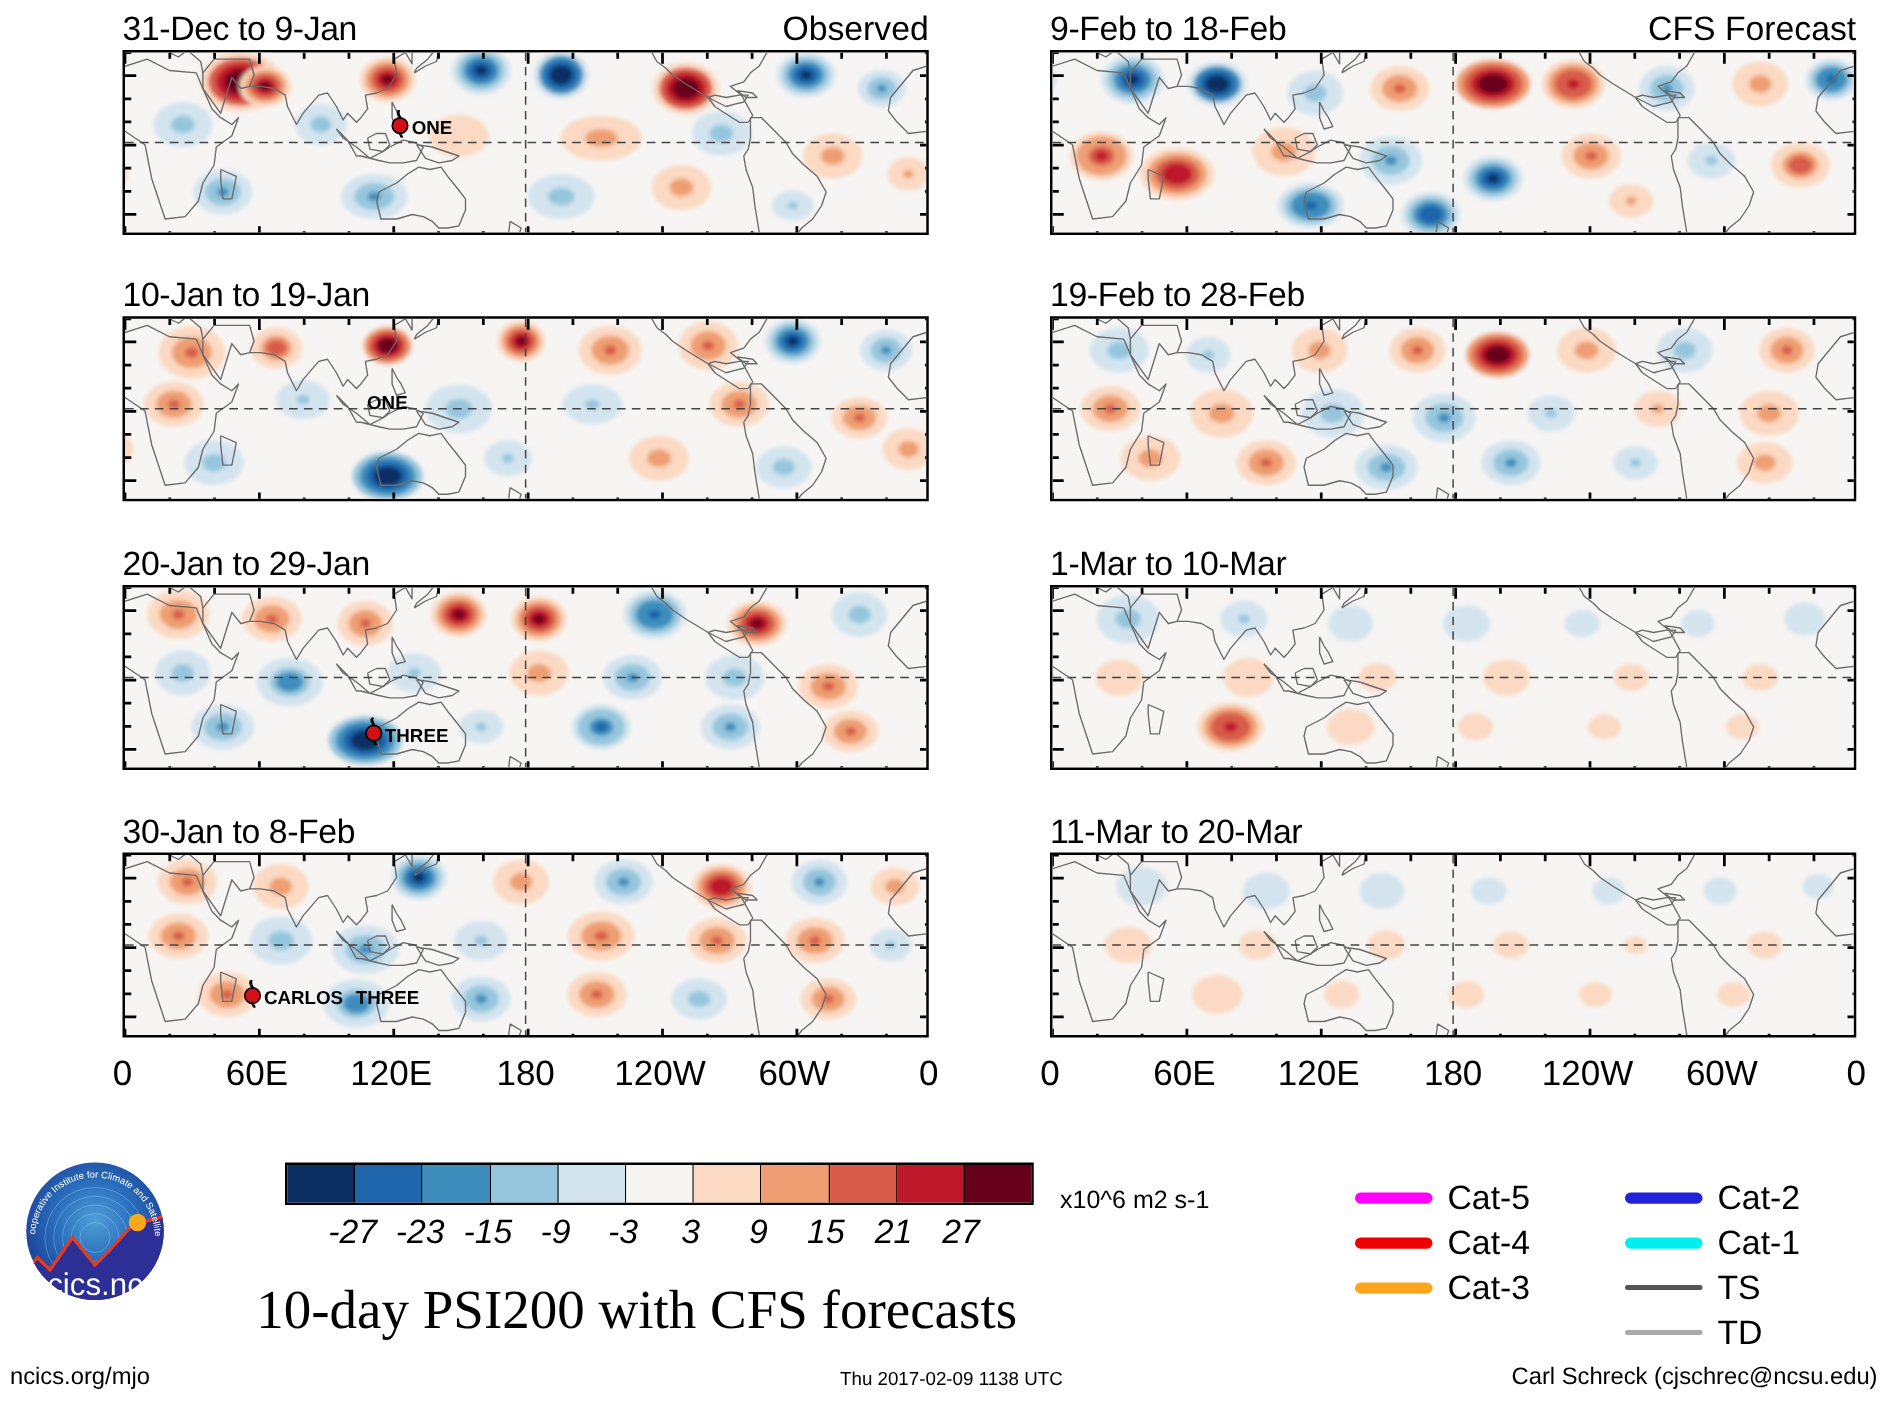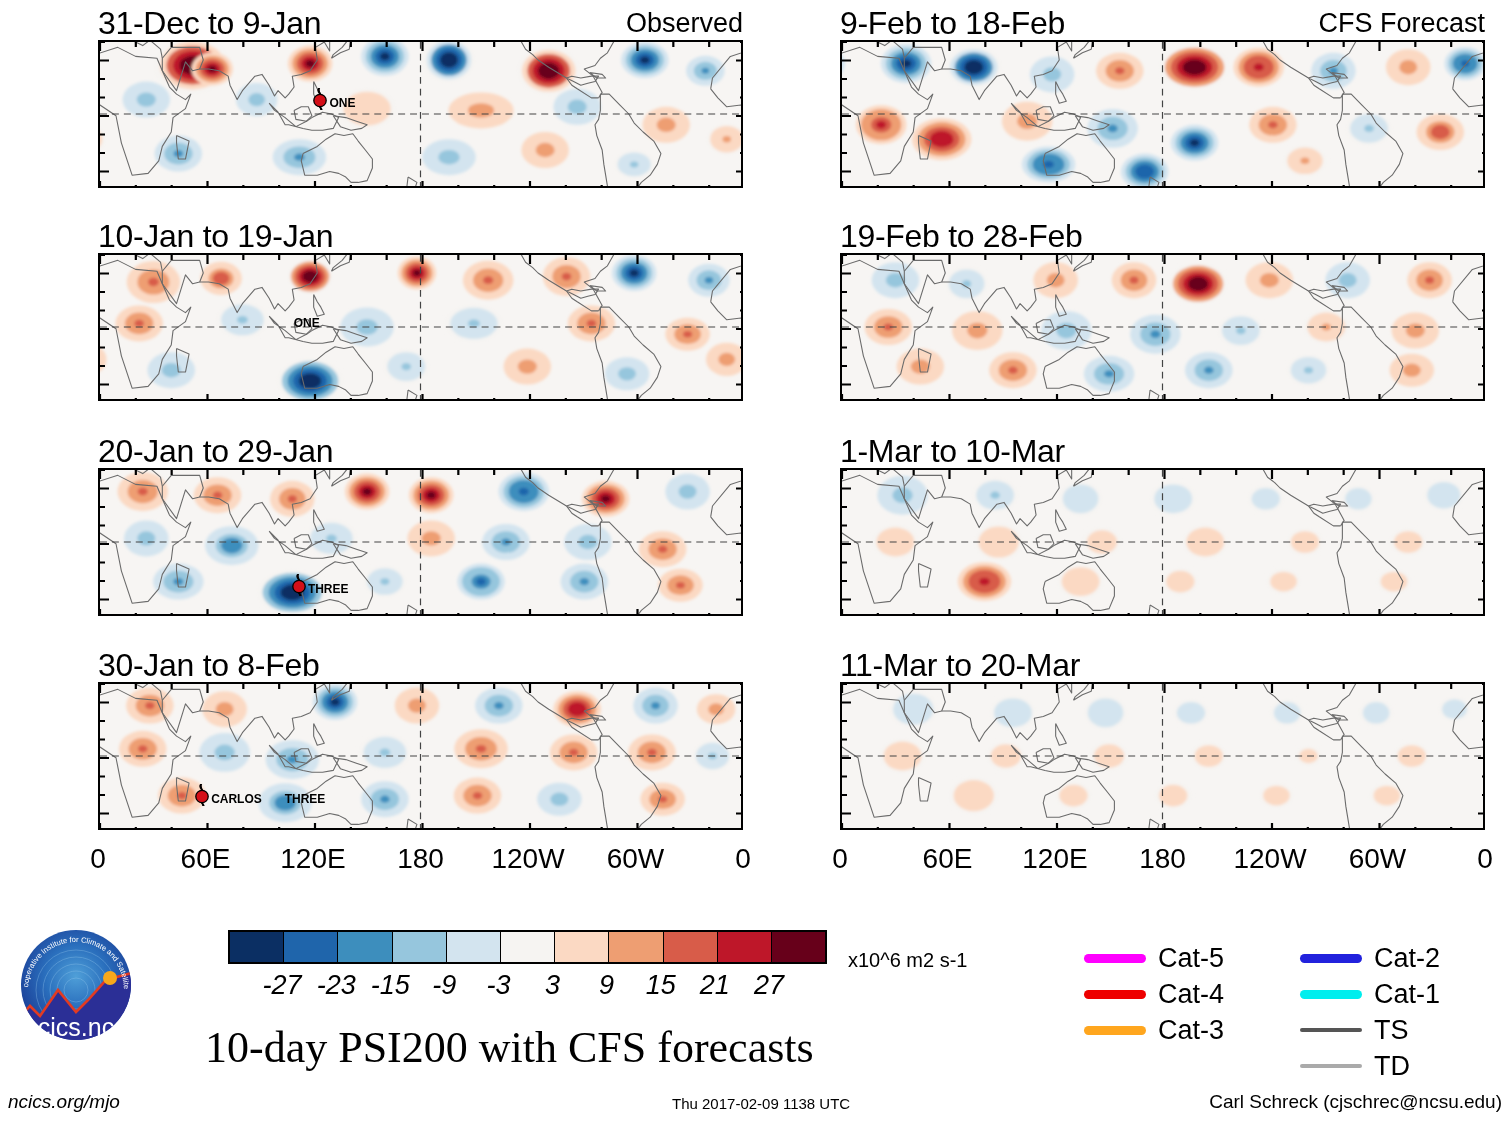--- a/index.html
+++ b/index.html
@@ -1,38 +1,38 @@
 <!DOCTYPE html>
 <html><head>
 <meta charset="utf-8">
 <style>
   html,body{margin:0;padding:0;background:#ffffff;}
   body{width:1510px;height:1121px;position:relative;overflow:hidden;
        font-family:"Liberation Sans","DejaVu Sans",sans-serif;color:#000;}
 
   
   .panel{position:absolute;}
-  .panel-title{position:absolute;left:0;top:0;font-size:32px;letter-spacing:-0.3px;
+  .panel-title{position:absolute;left:0;top:0;font-size:27px;letter-spacing:-0.3px;
                white-space:nowrap;line-height:30px;}
   .panel-corner{position:absolute;right:0;top:0;font-size:27px;white-space:nowrap;line-height:30px;}
 
   .map-box{position:absolute;border:2.5px solid #000;box-sizing:border-box;
            background:#f7f5f3;overflow:hidden;}
   .map-svg{position:absolute;left:0;top:0;width:100%;height:100%;display:block;}
 
   
   .xaxis{position:absolute;font-size:28px;line-height:28px;}
   .xaxis span{position:absolute;transform:translateX(-50%);white-space:nowrap;}
 
   
   .ticks{position:absolute;left:0;top:0;overflow:visible;pointer-events:none;}
 
   
   .storm{position:absolute;transform:translate(-50%,-50%);}
-  .storm-label{position:absolute;font-size:12px;font-weight:bold;white-space:nowrap;
+  .storm-label{position:absolute;font-size:15px;font-weight:bold;white-space:nowrap;
                line-height:13px;transform:translateY(-50%);}
 
   
   #colorbar-wrap{position:absolute;}
   .cbar{position:absolute;display:flex;border:2.5px solid #000;box-sizing:content-box;}
   .cbar div{height:100%;border-right:1.5px solid #000;box-sizing:border-box;}
   .cbar div:last-child{border-right:none;}
   .cbar-ticks{position:absolute;font-size:27px;line-height:27px;}
   .cbar-ticks span{position:absolute;transform:translateX(-50%);font-style:italic;}
   #cbar-units{position:absolute;font-size:20px;line-height:27px;white-space:nowrap;}
@@ -1662,15 +1662,15 @@
       <path d="M -4 100 L 16 78 L 26 88 L 44 62 L 62 84 L 74 72 L 92 52 L 128 42" fill="none" stroke="#e23b22" stroke-width="2.6"></path>
       <circle cx="96" cy="50" r="7" fill="#f7a81b"></circle>
     </g>
     <text font-size="7.6" fill="#ffffff" font-family="'Liberation Sans',sans-serif">
       <textPath href="#arcpath" startOffset="50%" text-anchor="middle">Cooperative Institute for Climate and Satellites</textPath>
     </text>
     <text x="62" y="108" text-anchor="middle" font-size="25" fill="#ffffff" font-family="'Liberation Sans',sans-serif">cics.nc</text>
   </svg>
 </div>
 
-<div class="footer-text" style="left:8px;top:1092px;font-style:italic;">ncics.org/mjo</div>
+<div class="footer-text" style="left:8px;top:1092px;">ncics.org/mjo</div>
 <div class="footer-text footer-small" style="left:672px;top:1094px;">Thu 2017-02-09 1138 UTC</div>
 <div class="footer-text" style="right:8px;top:1092px;">Carl Schreck (cjschrec@ncsu.edu)</div>
 
 </body></html>

